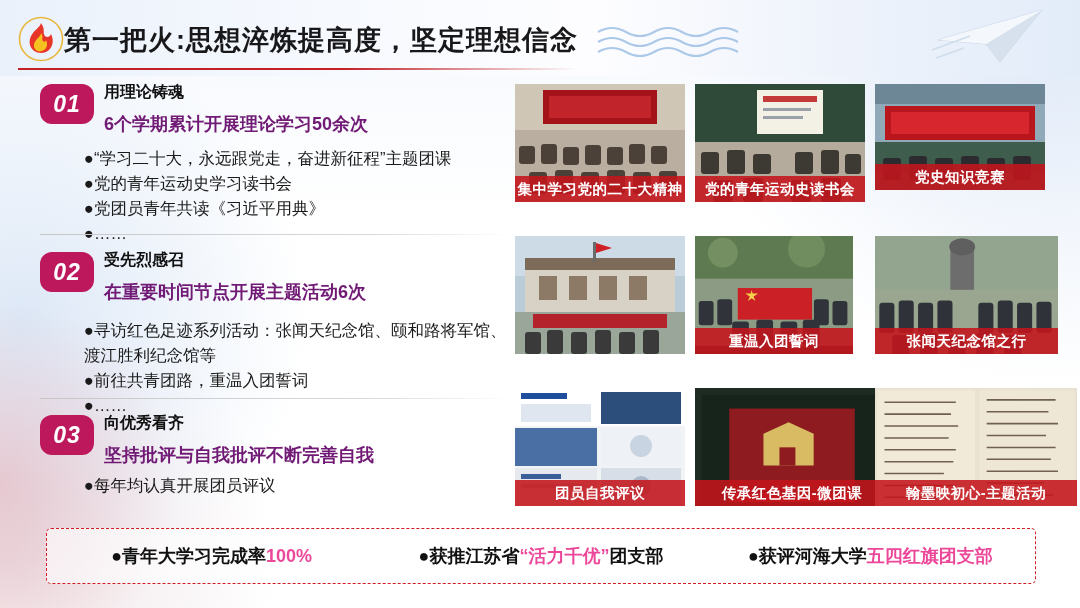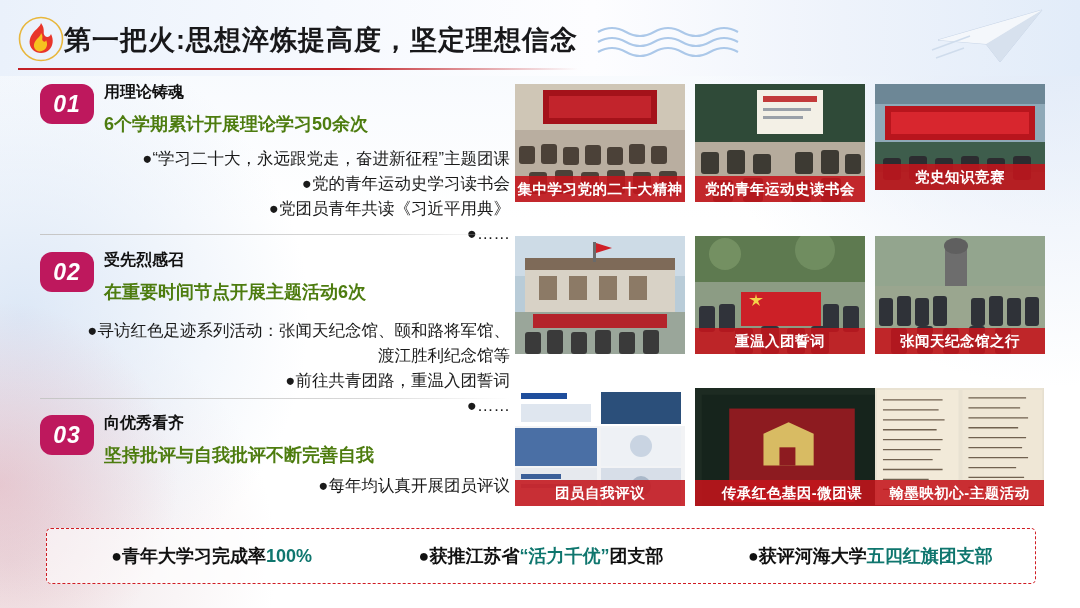--- a/index.html
+++ b/index.html
@@ -53,27 +53,27 @@
     font-size:23px;font-weight:bold;font-style:italic;
     display:flex;align-items:center;justify-content:center;
     letter-spacing:1px;
   }
   .blk-title{
     position:absolute;left:64px;top:-2px;
     font-size:16px;font-weight:bold;color:#111;white-space:nowrap;
   }
   .blk-sub{
     position:absolute;left:64px;top:28px;
-    font-size:18px;font-weight:bold;color:#4d7c0f;white-space:nowrap;
+    font-size:18px;font-weight:bold;color:#701a75;white-space:nowrap;
   }
   .bullets{
     position:absolute;left:44px;top:62px;width:426px;
     font-size:16.5px;color:#1a1a1a;line-height:25px;
   }
-  .bullets div{white-space:nowrap;text-align:right;}
+  .bullets div{white-space:nowrap;}
   .bullets div.wrap{white-space:normal;}
   .sep{
     position:absolute;left:40px;width:470px;height:1px;
     background:linear-gradient(90deg,#c6c6c6 0%,#d8d8d8 70%,rgba(216,216,216,0) 100%);
   }
 
   
   .photo{
     position:absolute;overflow:hidden;background:#333;
   }
@@ -90,21 +90,21 @@
   .footer{
     position:absolute;left:46px;top:528px;width:988px;height:54px;
     border:1.6px dashed #d01b22;border-radius:5px;
     background:rgba(255,255,255,0.6);
     display:flex;align-items:center;
   }
   .foot-item{
     flex:1;text-align:center;font-size:18px;font-weight:bold;color:#111;
     white-space:nowrap;
   }
-  .red{color:#0f766e;text-align:right;}
+  .red{color:#ec4899;text-align:right;}
 </style>
 </head>
 <body>
 
 <div class="bg-wash"></div>
 <div class="bg-topband"></div>
 <div class="bg-red-glow"></div>
 
 <svg class="waves" width="200" height="40">
   <g fill="none" stroke="#9fc0e6" stroke-width="2.2" opacity="0.85">
@@ -255,21 +255,21 @@
       <rect x="10" y="96" width="16" height="22" rx="3"></rect>
         <rect x="32" y="94" width="16" height="24" rx="3"></rect>
       <rect x="56" y="96" width="16" height="22" rx="3"></rect>
         <rect x="80" y="94" width="16" height="24" rx="3"></rect>
       <rect x="104" y="96" width="16" height="22" rx="3"></rect>
         <rect x="128" y="94" width="16" height="24" rx="3"></rect>
     </g>
   </svg>
 </div>
 
-<div class="photo" style="left:695px;top:236px;width:170px;height:118px;">
+<div class="photo" style="left:695px;top:236px;width:158px;height:118px;">
   <svg class="ph-inner" viewBox="0 0 170 118" preserveAspectRatio="none">
     <rect width="170" height="118" fill="#6f8a5f"></rect>
     <rect x="0" y="0" width="170" height="46" fill="#5e7a50"></rect>
     <circle cx="30" cy="18" r="16" fill="#7d9a6a" opacity="0.7"></circle>
     <circle cx="120" cy="14" r="20" fill="#7d9a6a" opacity="0.6"></circle>
     <rect x="0" y="46" width="170" height="72" fill="#8c9c84"></rect>
     <rect x="46" y="56" width="80" height="34" fill="#cc2027"></rect>
     <path d="M54,62 l6,0 l1,-4 l1,4 l6,0 l-5,3 l2,5 l-4,-3 l-4,3 l2,-5 z" fill="#f5d24a"></path>
     <g fill="#30333a">
       <rect x="4" y="70" width="16" height="26" rx="3"></rect>
@@ -278,21 +278,21 @@
         <rect x="148" y="70" width="16" height="26" rx="3"></rect>
       <rect x="40" y="92" width="18" height="26" rx="3"></rect>
         <rect x="66" y="90" width="18" height="28" rx="3"></rect>
       <rect x="92" y="92" width="18" height="26" rx="3"></rect>
         <rect x="116" y="90" width="18" height="28" rx="3"></rect>
     </g>
   </svg>
   <div class="cap">重温入团誓词</div>
 </div>
 
-<div class="photo" style="left:875px;top:236px;width:170px;height:118px;">
+<div class="photo" style="left:875px;top:236px;width:170px;height:118px;padding-left:13px;">
   <svg class="ph-inner" viewBox="0 0 170 118" preserveAspectRatio="none">
     <rect width="170" height="118" fill="#a9b5a3"></rect>
     <rect x="0" y="0" width="170" height="50" fill="#93a58e"></rect>
     <rect x="70" y="8" width="22" height="44" fill="#6d6d6d"></rect>
     <ellipse cx="81" cy="10" rx="12" ry="8" fill="#5f5f5f"></ellipse>
     <rect x="0" y="50" width="170" height="68" fill="#9aa68f"></rect>
     <g fill="#2f3238">
       <rect x="4" y="62" width="14" height="28" rx="3"></rect>
         <rect x="22" y="60" width="14" height="30" rx="3"></rect>
       <rect x="40" y="62" width="14" height="28" rx="3"></rect>
@@ -335,21 +335,21 @@
     <rect width="170" height="118" fill="#1d2b22"></rect>
     <rect x="6" y="6" width="158" height="106" fill="#16241c"></rect>
     <rect x="30" y="18" width="110" height="72" fill="#8d1b20"></rect>
     <path d="M60,40 l22,-10 l22,10 l0,28 l-44,0 z" fill="#d8bb63"></path>
     <rect x="74" y="52" width="14" height="16" fill="#8d1b20"></rect>
     <rect x="30" y="92" width="110" height="8" fill="#b8262c"></rect>
   </svg>
   <div class="cap">传承红色基因-微团课</div>
 </div>
 
-<div class="photo" style="left:875px;top:388px;width:169px;height:118px;">
+<div class="photo" style="left:875px;top:388px;width:202px;height:118px;">
   <svg class="ph-inner" viewBox="0 0 170 118" preserveAspectRatio="none">
     <rect width="170" height="118" fill="#e9e2d2"></rect>
     <rect x="2" y="2" width="82" height="114" fill="#f2ead9"></rect>
     <rect x="88" y="2" width="80" height="114" fill="#efe7d6"></rect>
     <g stroke="#5a4a38" stroke-width="1.3" fill="none" opacity="0.85">
       <path d="M8,12 h60 M8,22 h56 M8,32 h62 M8,42 h54 M8,52 h60 M8,62 h58 M8,72 h50 M8,82 h60 M8,92 h46 M8,102 h56"></path>
       <path d="M94,10 h58 M94,20 h52 M94,30 h60 M94,40 h50 M94,50 h58 M94,60 h54 M94,70 h60 M94,80 h48 M94,90 h56 M94,100 h44"></path>
     </g>
   </svg>
   <div class="cap">翰墨映初心-主题活动</div>

